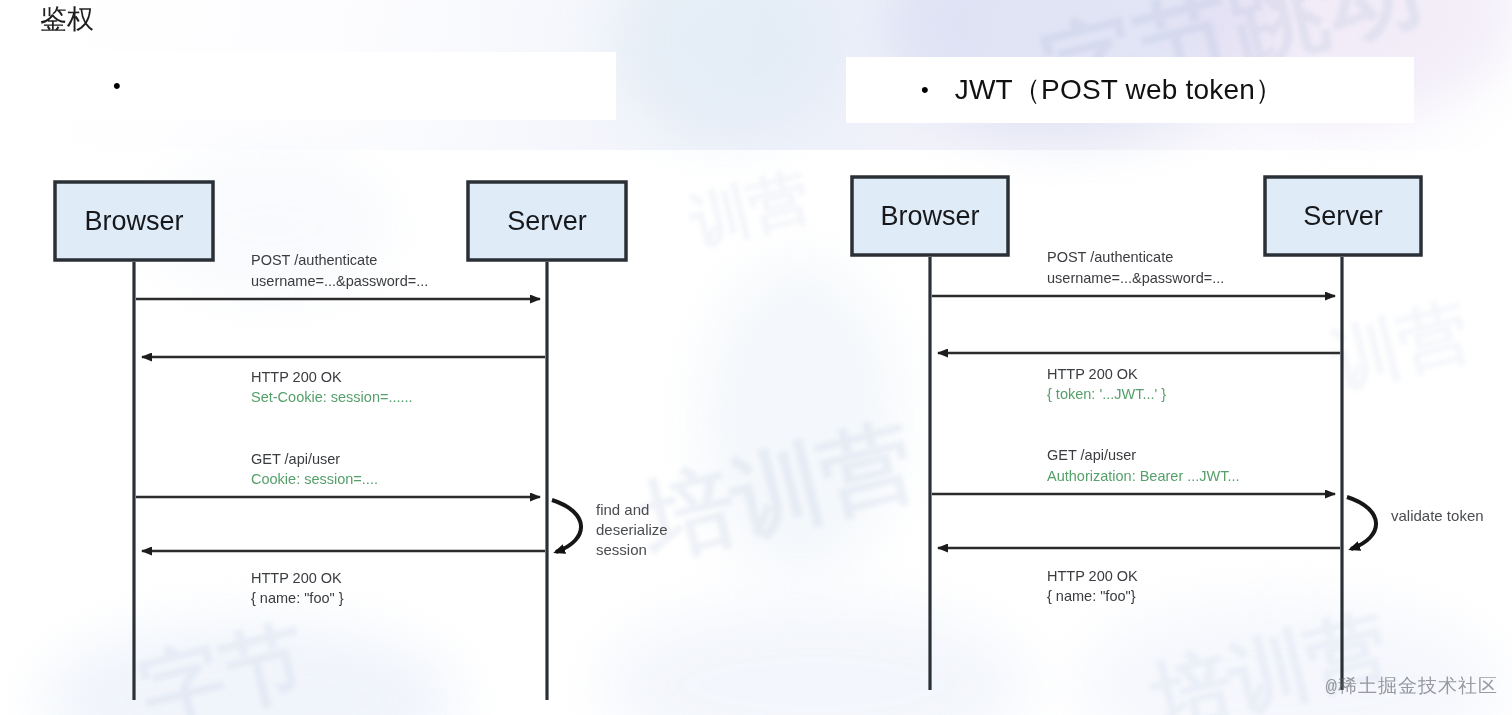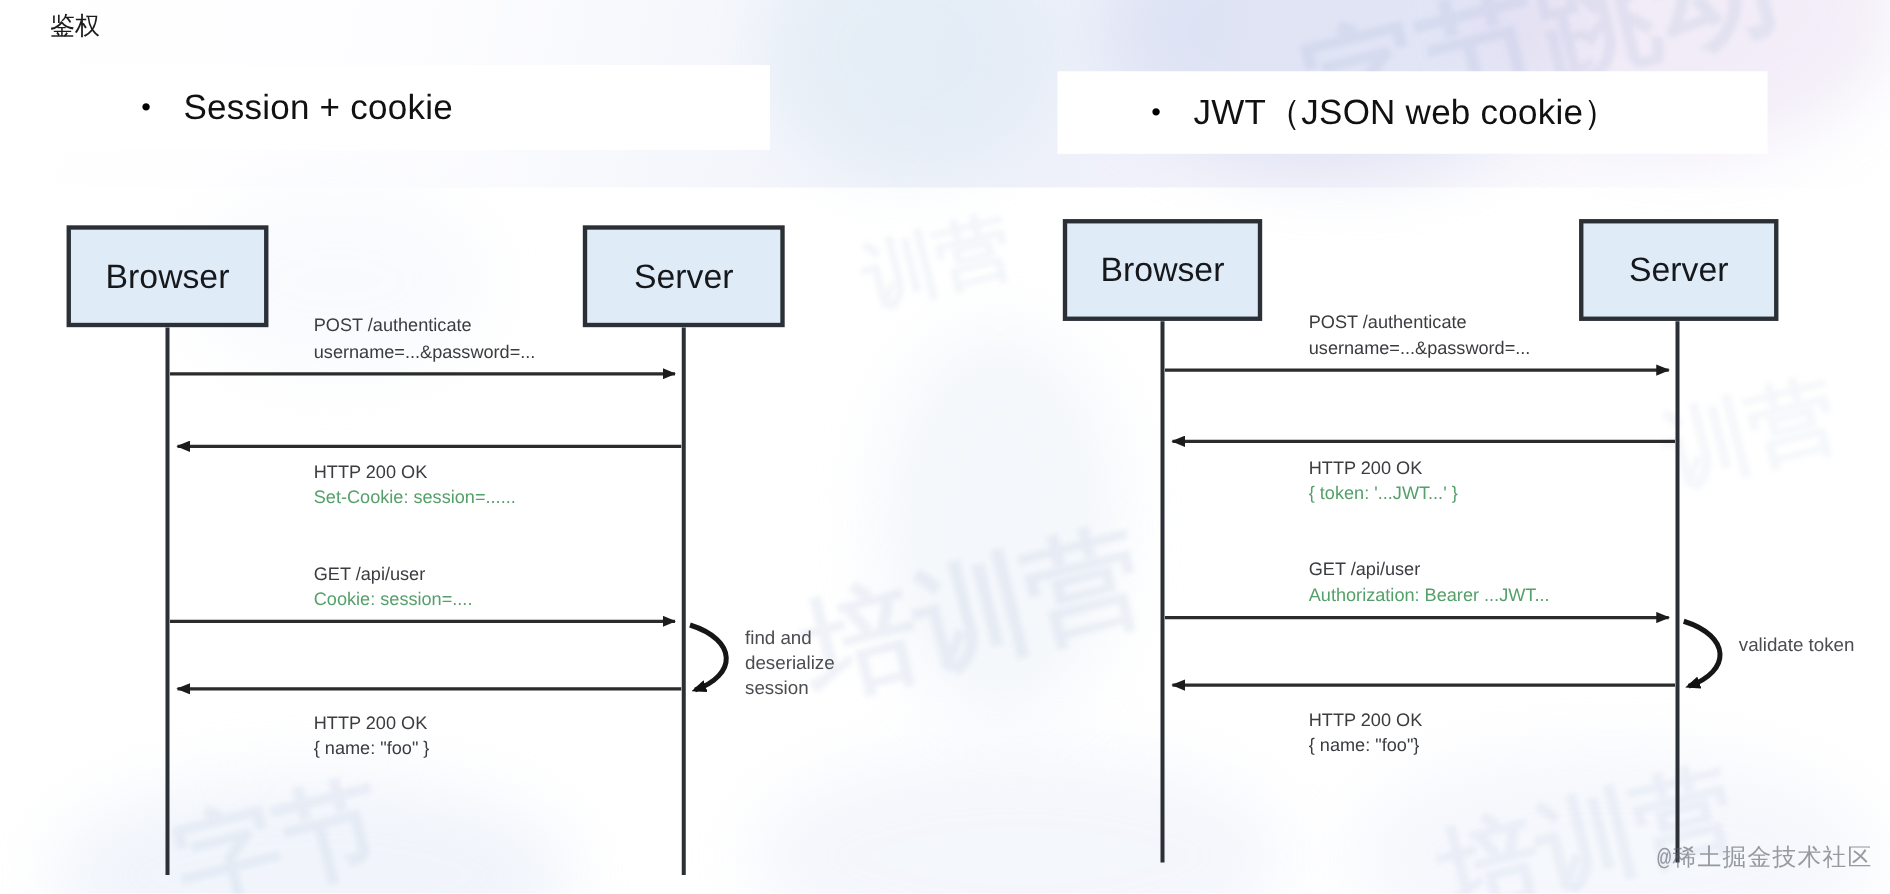--- a/index.html
+++ b/index.html
@@ -21,22 +21,22 @@
 
   
   #top-wash{
     position:absolute;left:0;top:0;width:1512px;height:150px;
     background:linear-gradient(100deg,#ffffff 0%,#fdfdff 22%,#f3f5fb 42%,#eef1fa 55%,#f6f3fa 70%,#fbfbfe 86%,#ffffff 100%);
   }
 
   
   #slide-title{
     position:absolute;left:40px;top:4px;
-    font-size:20px;line-height:34px;color:#1c1c1c;
-    font-family:Liberation Serif, serif;
+    font-size:27px;line-height:34px;color:#1c1c1c;
+    font-family:Liberation Mono, monospace;
     text-align:center;
   }
 
   
   .banner{
     position:absolute;background:#ffffff;
     display:flex;align-items:center;
     box-shadow:0 0 0 0 rgba(0,0,0,0);
   }
   #banner-left{left:28px;top:52px;width:588px;height:68px;}
@@ -104,26 +104,25 @@
   <div class="wm-text" style="left:690px;top:170px;font-size:60px;opacity:.7;">训营</div>
   <div class="wm-text" style="left:140px;top:620px;font-size:84px;opacity:.8;">字节</div>
   <div class="wm-text" style="left:1150px;top:620px;font-size:80px;opacity:.7;">培训营</div>
   <div class="wm-text" style="left:1330px;top:300px;font-size:70px;opacity:.6;">训营</div>
 </div>
 
 <div id="slide-title">鉴权</div>
 
 <div class="banner" id="banner-left">
   <span class="bullet">•</span>
-  <span class="btext">Session + cookie</span>
 </div>
 
 <div class="banner" id="banner-right">
   <span class="bullet">•</span>
-  <span class="btext">JWT（JSON web cookie）</span>
+  <span class="btext">JWT（POST web token）</span>
 </div>
 
 <div class="diagram">
 <svg width="1512" height="715" viewBox="0 0 1512 715" xmlns="http://www.w3.org/2000/svg">
   <defs>
     <marker id="arrR" markerWidth="11" markerHeight="9" refX="10" refY="4.5" orient="auto" markerUnits="userSpaceOnUse">
       <path d="M0,0 L11,4.5 L0,9 z" fill="#1c1c1c"></path>
     </marker>
     <marker id="arrL" markerWidth="11" markerHeight="9" refX="10" refY="4.5" orient="auto" markerUnits="userSpaceOnUse">
       <path d="M0,0 L11,4.5 L0,9 z" fill="#1c1c1c"></path>

